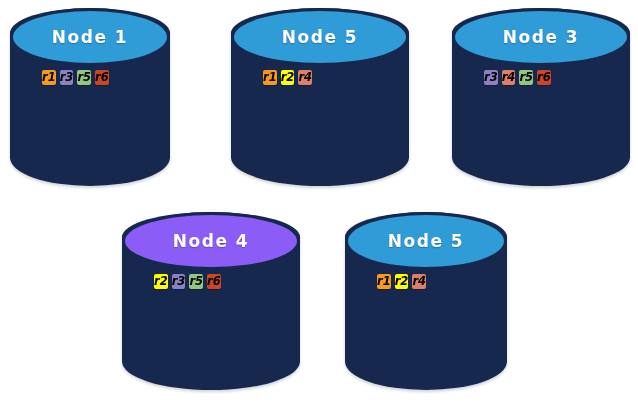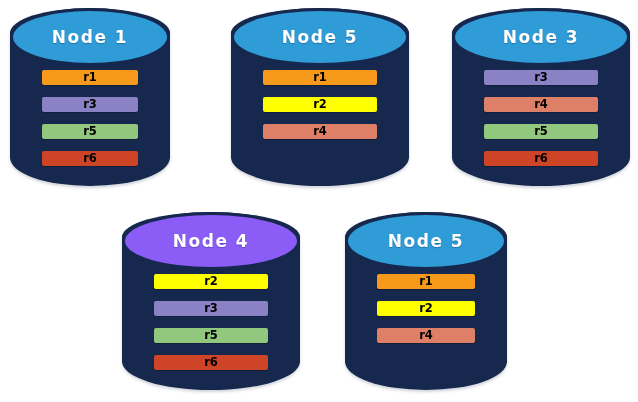--- a/index.html
+++ b/index.html
@@ -68,22 +68,23 @@
 
   
   .replica-list {
     position: absolute;
     left: 0;
     right: 0;
     top: 62px;
     padding: 0 32px;
     box-sizing: border-box;
     display: flex;
-    flex-direction: column;
-    gap: 12px;
+    flex-direction: row;
+    gap: 4px;
+    font-style: italic;
   }
 
   .replica-bar {
     height: 15px;
     border-radius: 2px;
     display: flex;
     align-items: center;
     justify-content: center;
     box-sizing: border-box;
     box-shadow: 0 1px 1px rgba(0,0,0,0.25);

